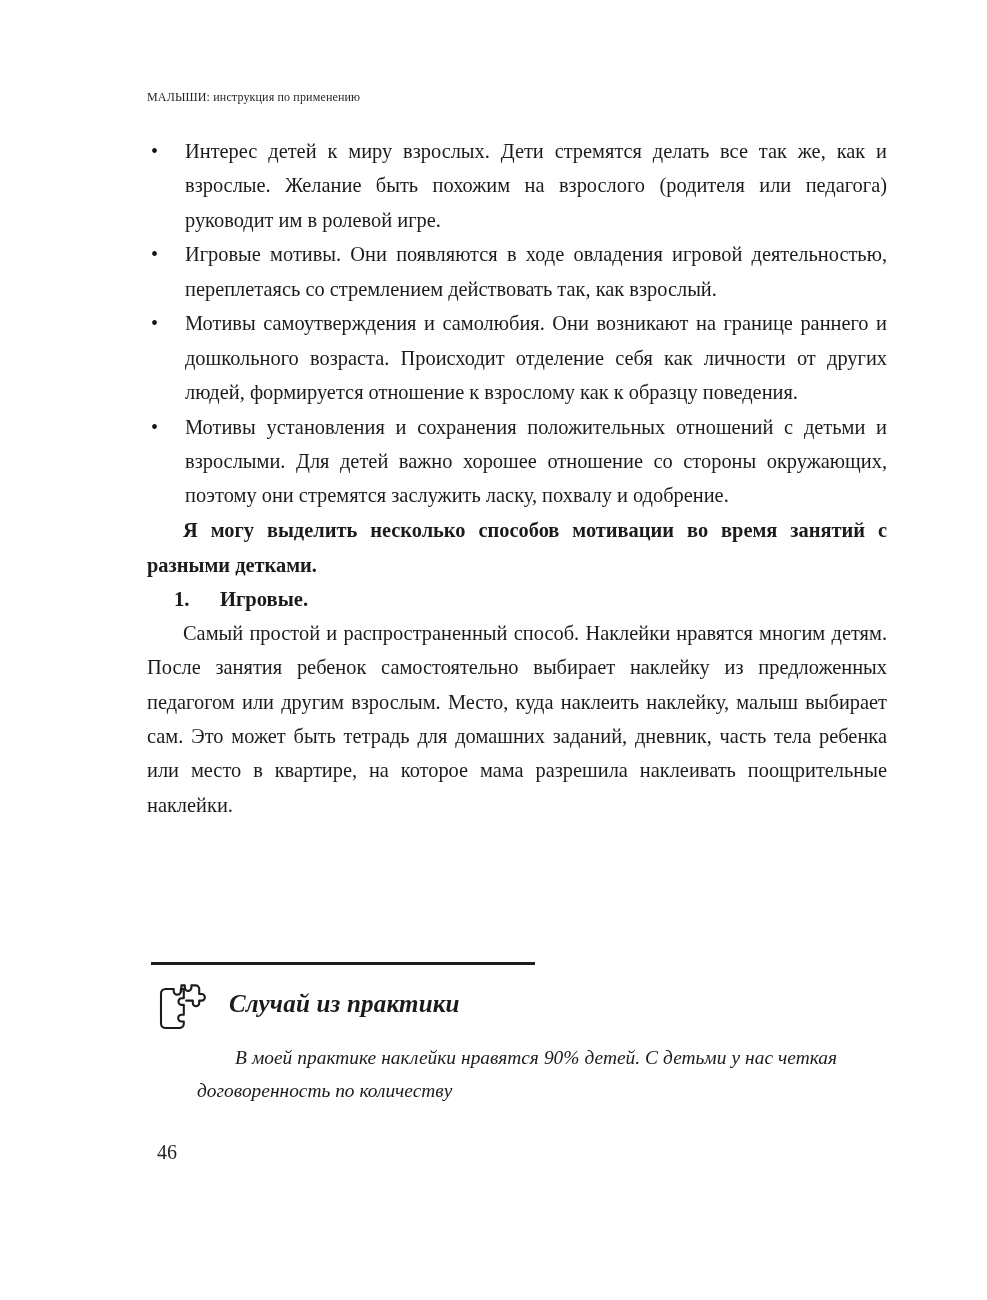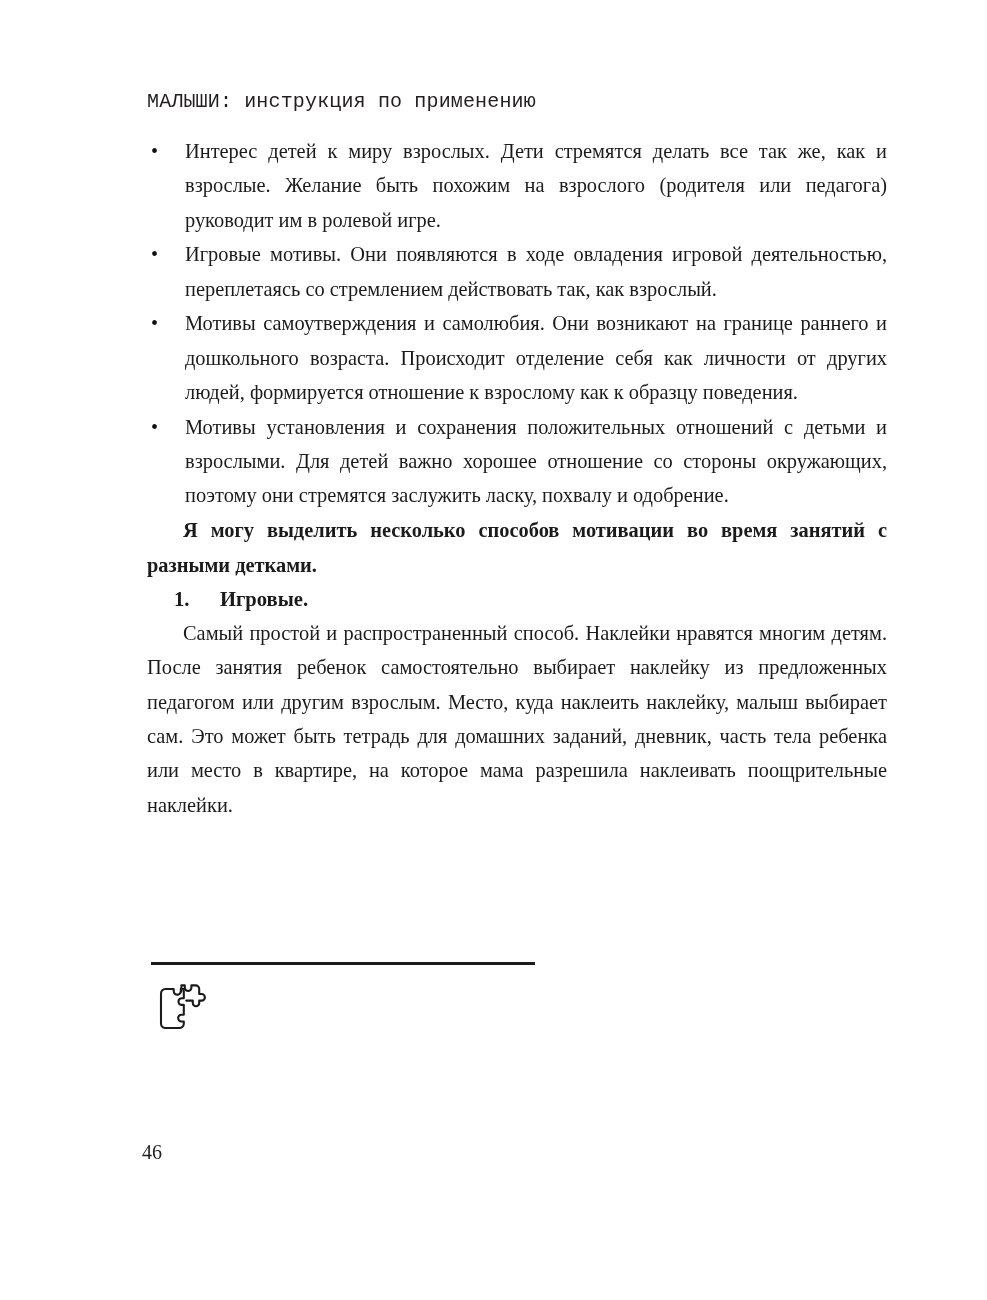--- a/index.html
+++ b/index.html
@@ -20,25 +20,24 @@
     position: absolute;
     inset: 0;
     background: #ffffff;
   }
 
   
   .running-head {
     position: absolute;
     left: 147px;
     top: 90px;
-    font-size: 20px;
+    font-size: 12px;
     letter-spacing: 0.15px;
     color: #231f20;
     white-space: nowrap;
-    font-family: Liberation Mono, monospace;
   }
 
   
   .column {
     position: absolute;
     left: 147px;
     top: 134px;
     width: 740px;
   }
 
@@ -134,21 +133,21 @@
     font-style: italic;
     text-align: justify;
     text-justify: inter-word;
     text-indent: 38px;
     color: #1b1b1b;
   }
 
   
   .folio {
     position: absolute;
-    left: 142px;
+    left: 157px;
     top: 1141px;
     font-size: 20px;
     color: #231f20;
   }
 </style>
 </head>
 <body>
 
 <div class="page">
 
@@ -226,19 +225,21 @@
                    a3.6 3.6 0 0 0 -3.6 -3.6
                    h-4.2
                    v2.2
                    a3.3 3.3 0 0 1 -3.3 3.3
                    a3.3 3.3 0 0 1 -3.3 -3.3
                    v-2.2
                    h-3.4
                    v6.1"></path>
         </g>
       </svg>
+      <div class="callout-title">Случай из практики</div>
     </div>
 
+    <p class="callout-body">В моей практике наклейки нравятся 90% детей. С детьми у нас четкая договоренность по количеству</p>
   </div>
 
   <div class="folio">46</div>
 
 </div>
 
 </body></html>

